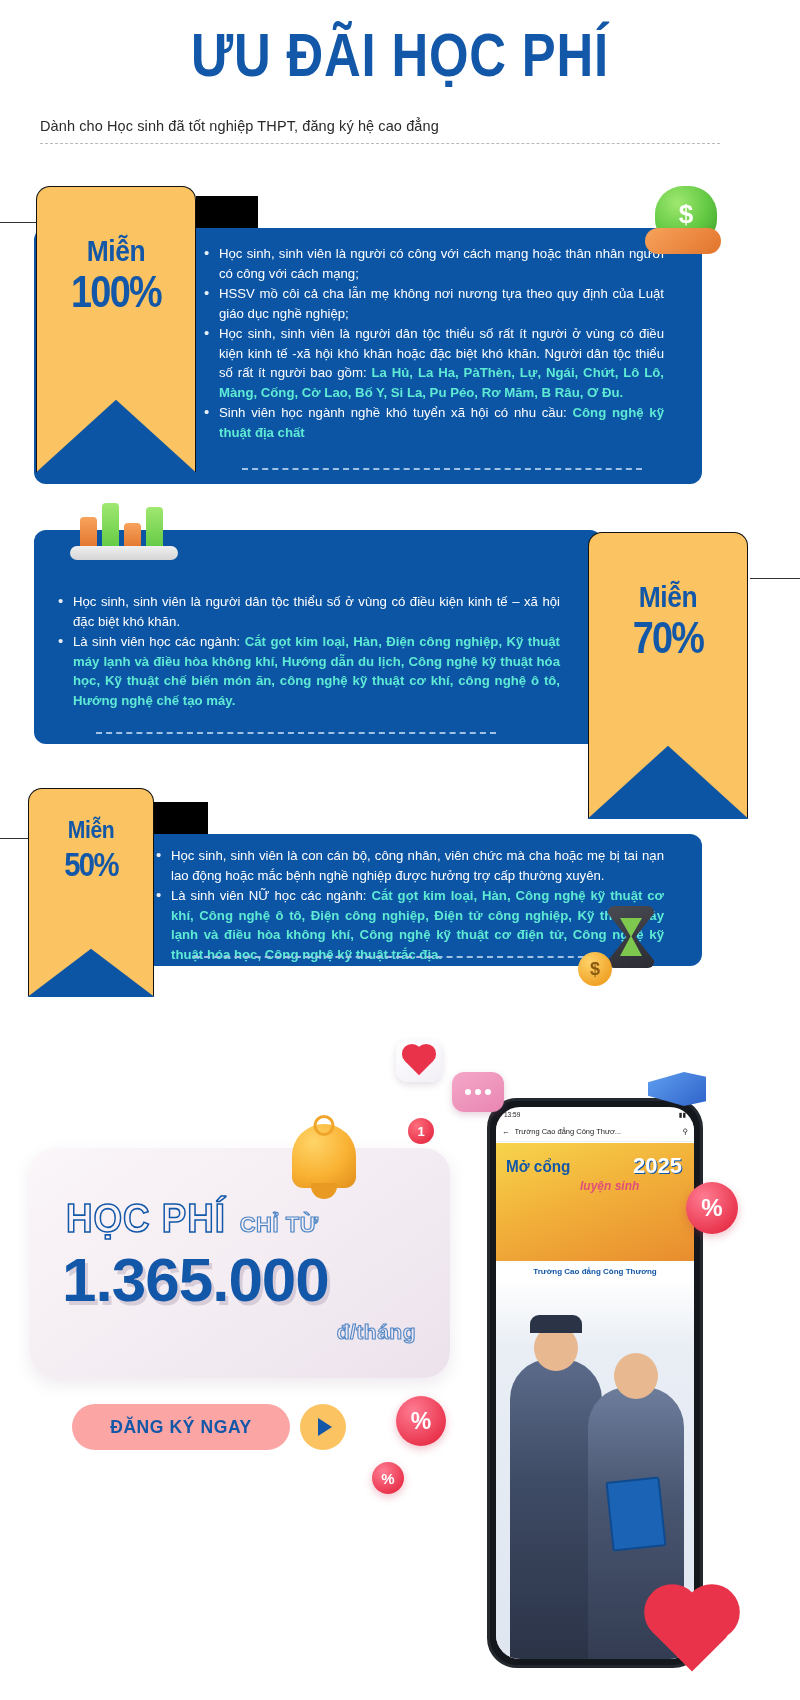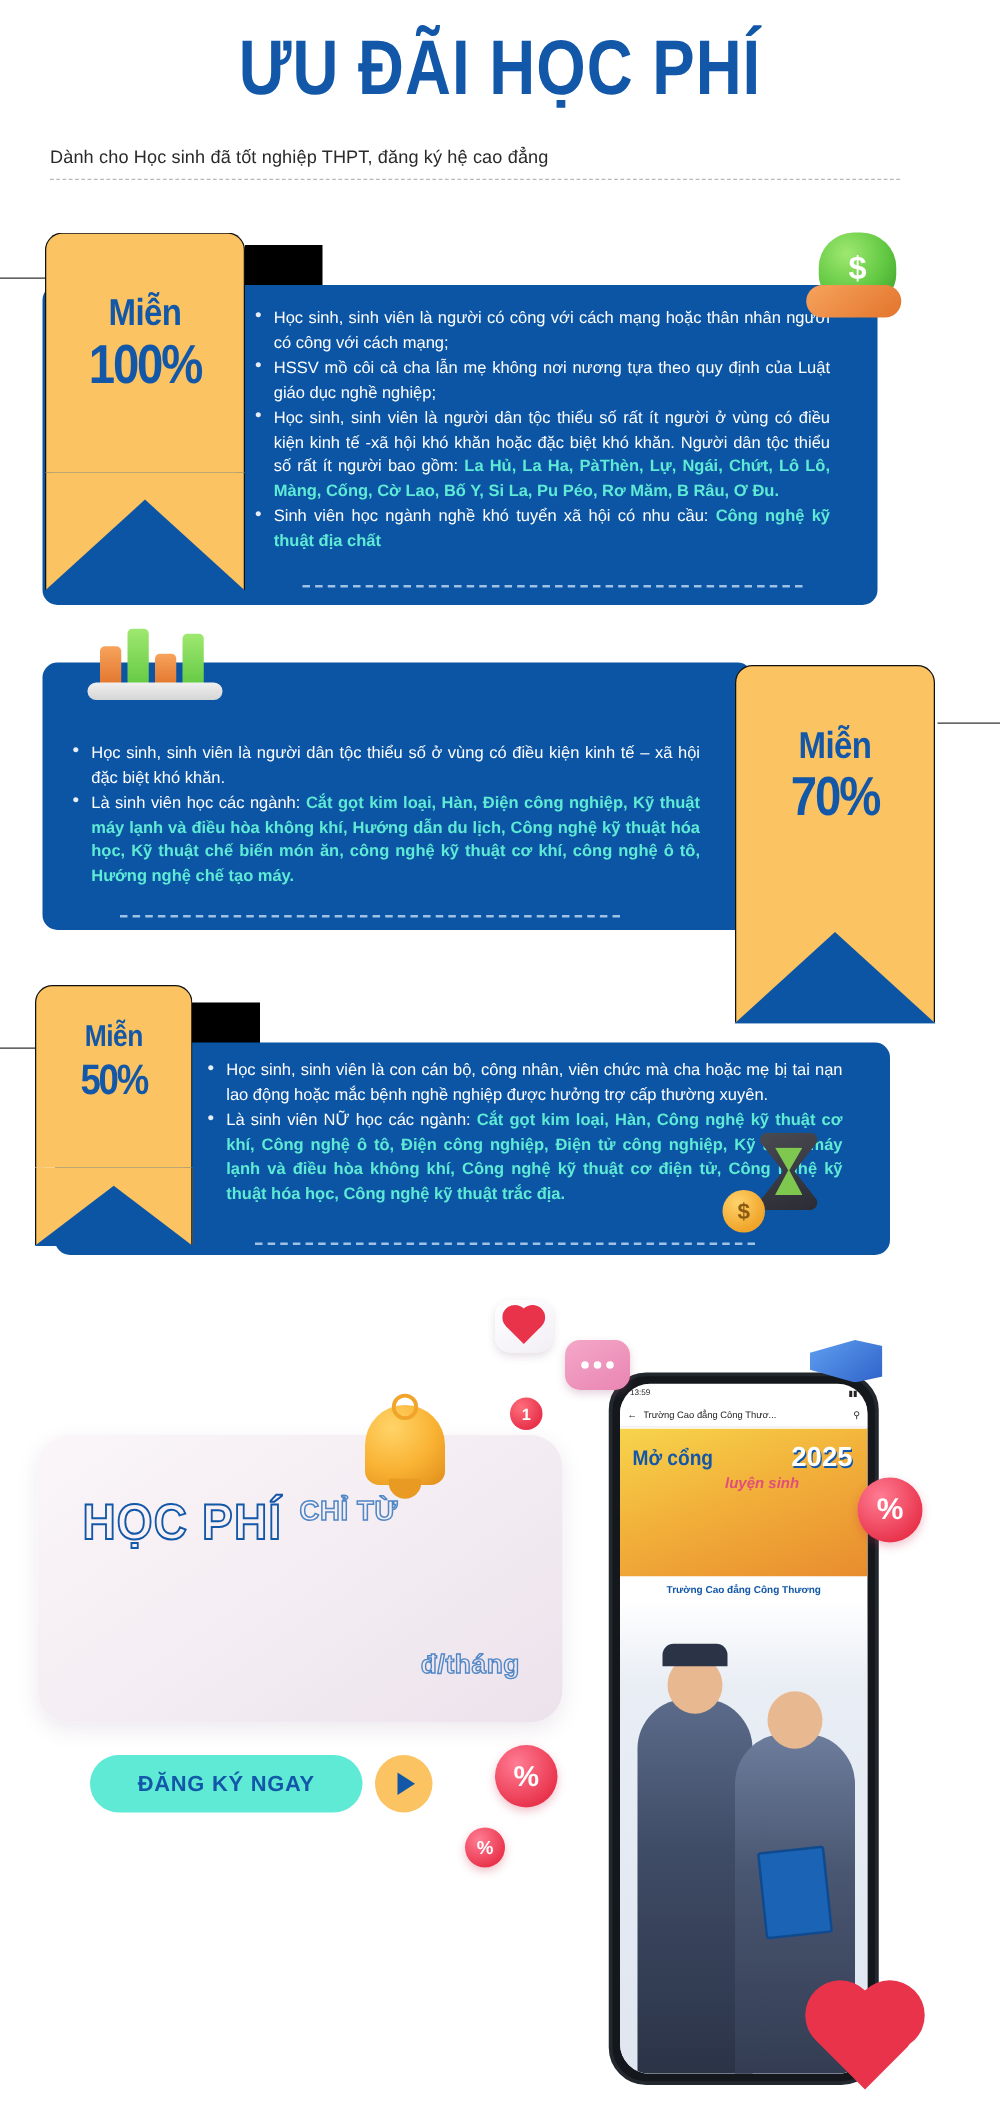--- a/index.html
+++ b/index.html
@@ -76,21 +76,21 @@
     border-top: 2px dashed #9fc2e4;
   }
 
   
   .promo-card {
     position: absolute; left: 30px; top: 1148px; width: 420px; height: 230px;
     border-radius: 26px;
     background: linear-gradient(145deg, #fbf6f9 0%, #f3ecf2 55%, #ece2ec 100%);
     box-shadow: 0 6px 16px rgba(120,90,120,.13);
   }
-  .hp-line { position: absolute; top: 48px; left: 36px; display: flex; }
+  .hp-line { position: absolute; top: 48px; left: 36px; display: flex; align-items: flex-end; }
   .hp-main {
     font-size: 40px; font-weight: bold; letter-spacing: 1px;
     color: transparent; -webkit-text-stroke: 1.6px #1257a8;
     transform: scaleX(0.92); transform-origin: left bottom;
     font-family: "Liberation Sans", sans-serif;
   }
   .hp-sub {
     font-size: 22px; font-weight: bold; letter-spacing: .5px; 
     margin-bottom: 3px; color: transparent; -webkit-text-stroke: 1.2px #4f86c6;
   }
@@ -101,21 +101,21 @@
     font-family: "Liberation Sans", sans-serif;
   }
   .permonth {
     position: absolute; top: 172px; right: 34px;
     font-size: 21px; font-weight: bold; letter-spacing: .5px;
     color: transparent; -webkit-text-stroke: 1.1px #4f86c6;
   }
   .cta {
     position: absolute; left: 72px; top: 1404px;
     width: 218px; height: 46px; border-radius: 23px;
-    background: #5eead4; display: flex; align-items: center; justify-content: center;
+    background: #fca5a5; display: flex; align-items: center; justify-content: center;
     color: #1257a8; font-size: 17.5px; font-weight: bold; letter-spacing: .6px;
   }
   .cta-play {
     position: absolute; left: 300px; top: 1404px;
     width: 46px; height: 46px; border-radius: 50%; background: #fbc361;
     display: flex; align-items: center; justify-content: center;
   }
   .cta-play .tri {
     width: 0; height: 0; margin-left: 4px;
     border-left: 14px solid #1257a8;
@@ -305,21 +305,21 @@
       <div class="rword">Miễn</div>
       <div class="rpct">70%</div>
     </div>
   </div>
 </div>
 
 <div class="sec">
   <div class="hairline" style="left:0; top:838px; width:46px;"></div>
   <div class="notch" style="left:150px; top:802px; width:58px; height:34px;"></div>
 
-  <div class="panel" style="left:44px; top:834px; width:668px; height:170px;">
+  <div class="panel" style="left:34px; top:834px; width:668px; height:132px;">
     <ul class="blist" style="position:absolute; left:120px; top:12px; width:510px;">
       <li>Học sinh, sinh viên là con cán bộ, công nhân, viên chức mà cha hoặc mẹ bị tai nạn lao động hoặc mắc bệnh nghề nghiệp được hưởng trợ cấp thường xuyên.</li>
       <li><span>Là sinh viên NỮ học các ngành: </span><b>Cắt gọt kim loại, Hàn, Công nghệ kỹ thuật cơ khí, Công nghệ ô tô, Điện công nghiệp, Điện tử công nghiệp, Kỹ thuật máy lạnh và điều hòa không khí, Công nghệ kỹ thuật cơ điện tử, Công nghệ kỹ thuật hóa học, Công nghệ kỹ thuật trắc địa.</b></li>
     </ul>
     <div class="dashsep" style="position:absolute; left:122px; bottom:8px; width:400px;"></div>
   </div>
 
   <div class="ribbon" style="left:28px; top:788px; width:126px; height:208px;">
     <div class="body" style="height:146px;"></div>
     <div class="tail" style="top:146px; height:62px;"></div>
@@ -336,20 +336,21 @@
   <div class="coin" style="position:absolute; left:578px; top:952px; width:34px; height:34px; font-size:18px;">
       <span>$</span>
     </div>
 </div>
 
 <div class="promo-card">
   <div class="hp-line">
     <span class="hp-main">HỌC PHÍ</span>
     <span class="hp-sub">CHỈ TỪ</span>
   </div>
+  <div class="price">1.365.000</div>
   <div class="permonth">đ/tháng</div>
 </div>
 
 <div class="cta">ĐĂNG KÝ NGAY</div>
 <div class="cta-play">
     <span class="tri"></span>
   </div>
 
 <div class="phone">
   <div class="phone-screen">

